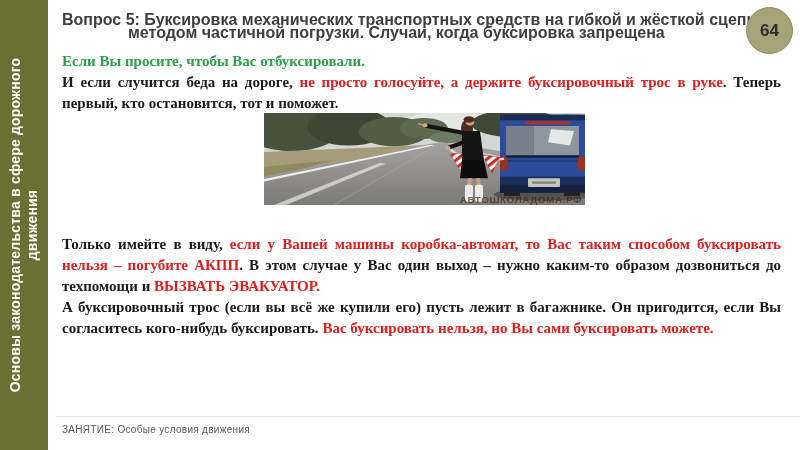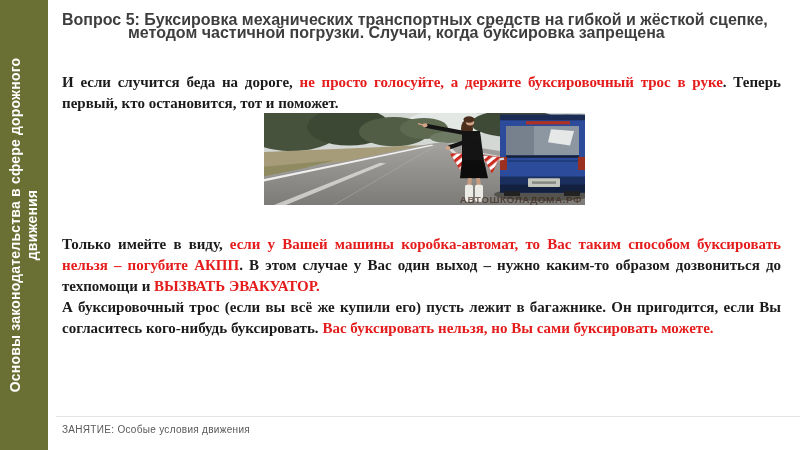--- a/index.html
+++ b/index.html
@@ -49,21 +49,23 @@
 <body>
 
 <div class="slide">
 
   <div class="sidebar">
     <div class="sidebar-title">Основы законодательства в сфере дорожного движения</div>
   </div>
 
   <div class="header">Вопрос 5: Буксировка механических транспортных средств на гибкой и жёсткой сцепке, методом частичной погрузки. Случаи, когда буксировка запрещена</div>
 
+  <div class="page-num">64</div>
 
+  <div class="para p1"><span class="seg-green">Если Вы просите, чтобы Вас отбуксировали.</span></div>
   <div class="para p2"><span class="seg-black">И если случится беда на дороге, </span><span class="seg-red">не просто голосуйте, а держите буксировочный трос в руке</span><span class="seg-black">. Теперь первый, кто остановится, тот и поможет.</span></div>
 
   <figure class="photo">
     <svg viewBox="0 0 321 113" preserveAspectRatio="none">
       <defs>
         <linearGradient id="roadGrad" x1="0" y1="0" x2="0" y2="1">
           <stop offset="0" stop-color="#a5a3a0"></stop>
           <stop offset="1" stop-color="#7c7b78"></stop>
         </linearGradient>
         <pattern id="stripes" width="7" height="7" patternUnits="userSpaceOnUse" patternTransform="rotate(45)">

